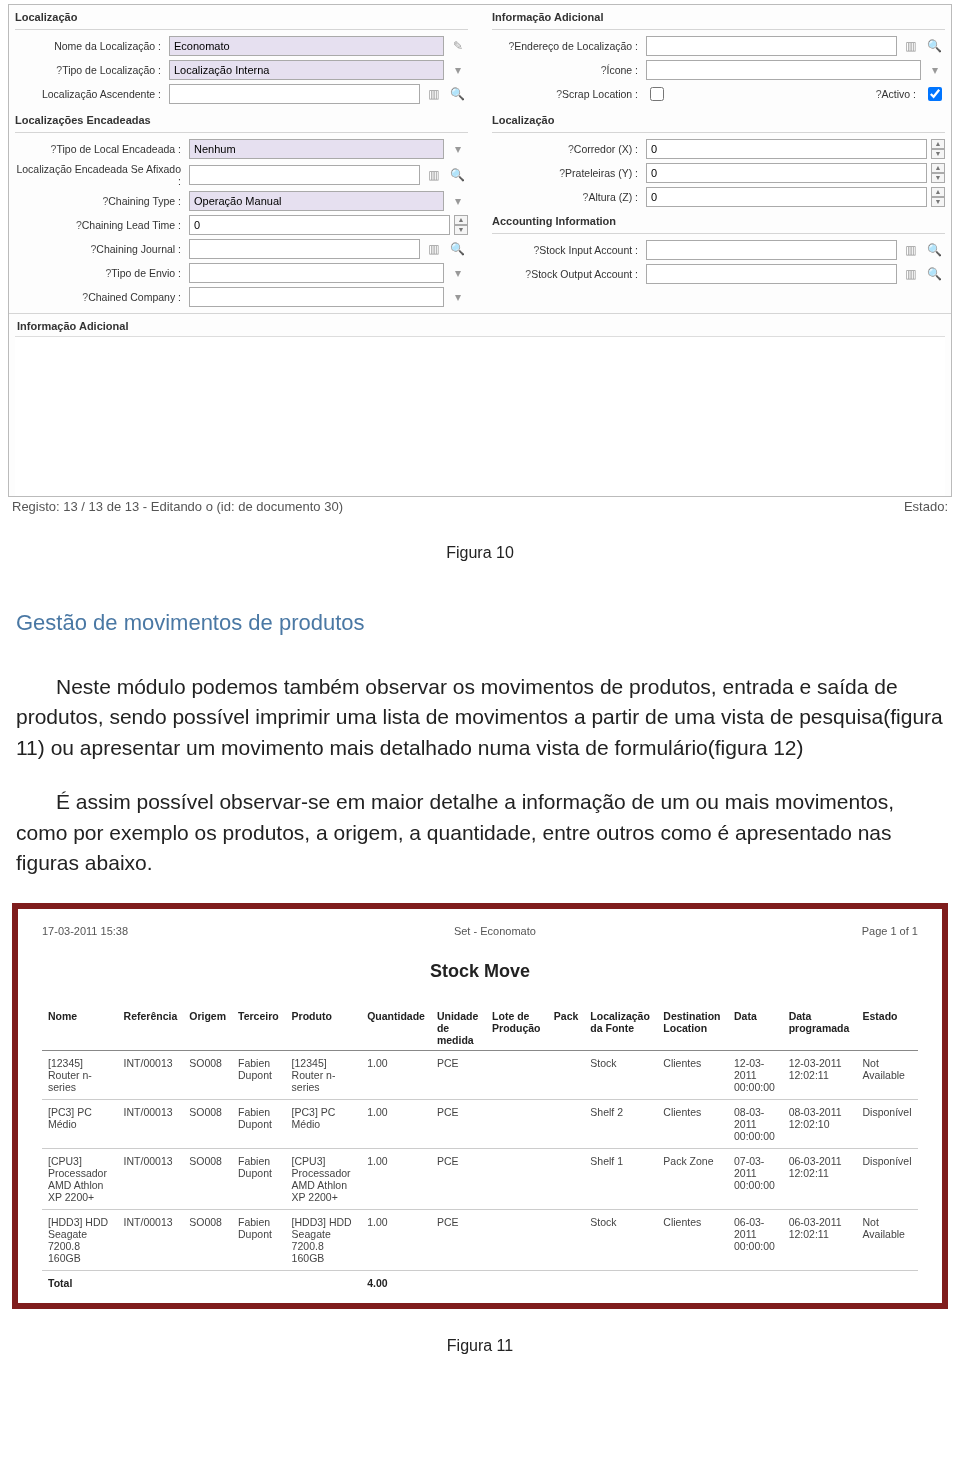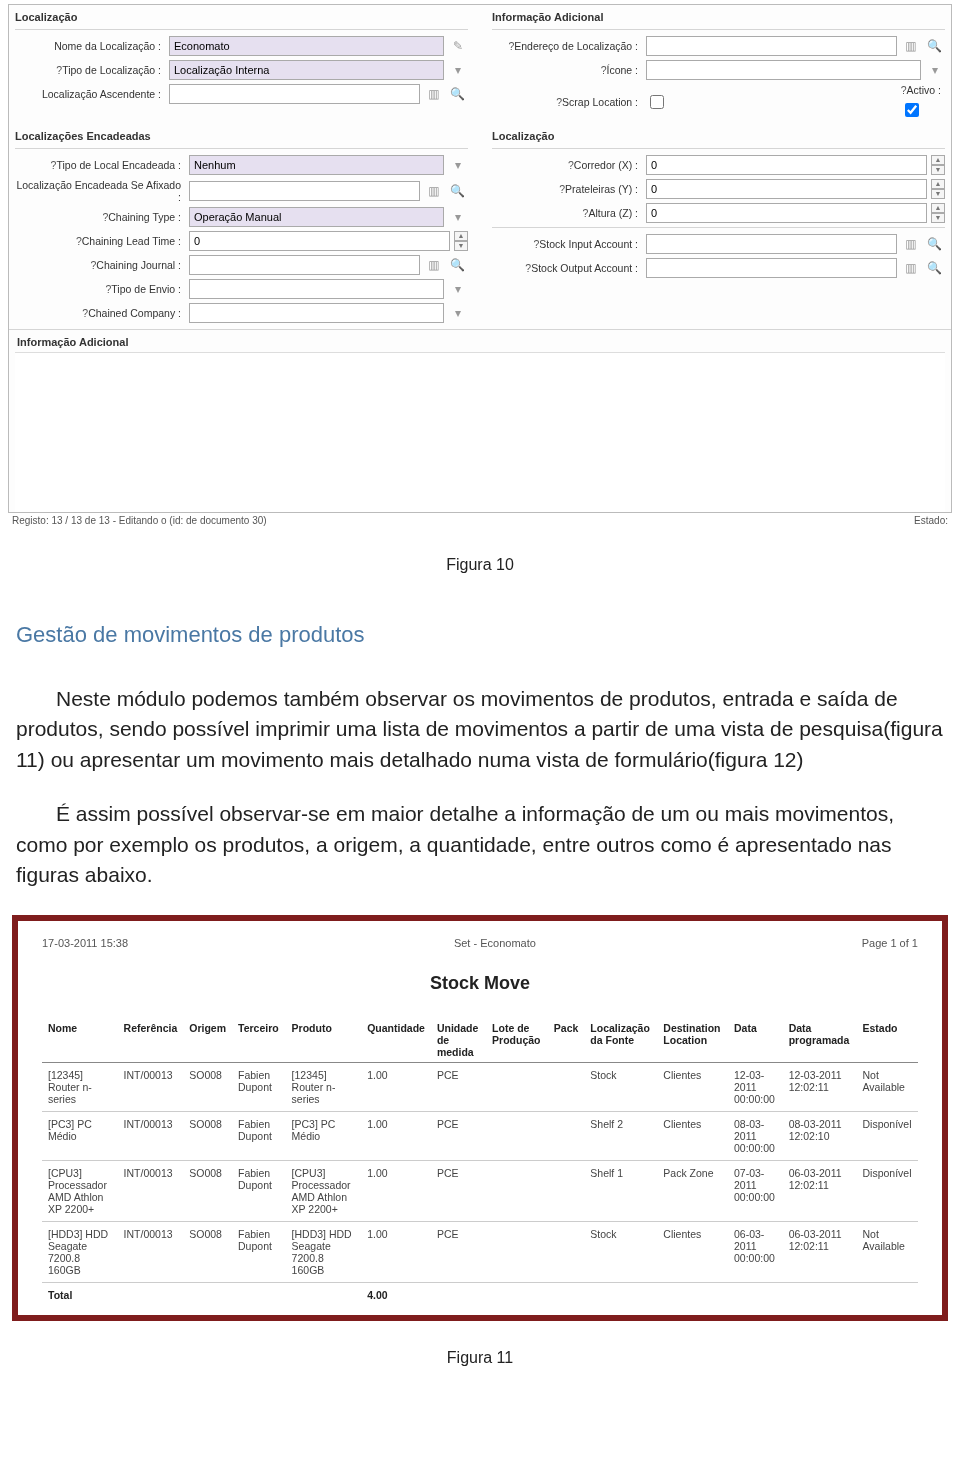--- a/index.html
+++ b/index.html
@@ -95,21 +95,21 @@
   }
   .empty-area {
     height: 160px;
     border-top: 1px solid #ddd;
     margin: 2px 6px 0 6px;
     background: #fff;
   }
   .status-bar {
     margin: 0 8px 8px 8px;
     padding: 2px 4px;
-    font-size: 10px;
+    font-size: 13px;
     color: #555;
     display: flex;
     justify-content: space-between;
   }
   .fig-caption {
     text-align: center;
     font-size: 16px;
     color: #222;
     margin: 28px 0;
     font-family: Verdana, sans-serif;
@@ -166,21 +166,21 @@
   .report-table td {
     padding: 6px 6px;
     border-bottom: 1px solid #ccc;
     vertical-align: top;
   }
   .report-table tr.total td {
     border-bottom: none;
     font-weight: bold;
     color: #222;
   }
-  .right-group { display:flex; gap: 4px; flex-direction: column; }
+  .right-group { display:flex; align-items: center; gap: 4px; }
   .right-group .field-label { flex: 0 0 auto; }
 </style>
 </head>
 <body>
 
 <div class="form-panel">
 
   <div class="cols">
 
     <div class="col">
@@ -298,20 +298,21 @@
       </div>
       <div class="field-row">
         <div class="field-label"><span class="tip">?</span><span>Altura (Z) :</span></div>
         <input class="input" value="0" style="">
         <div class="spin">
             <span>▲</span>
             <span>▼</span>
           </div>
       </div>
 
+      <div class="section-title" style="margin-top:6px">Accounting Information</div>
       <hr class="hr">
       <div class="field-row">
         <div class="field-label"><span class="tip">?</span><span>Stock Input Account :</span></div>
         <input class="input" value="" style="">
         <span class="icon-btn">▥</span>
         <span class="icon-btn">🔍</span>
       </div>
       <div class="field-row">
         <div class="field-label"><span class="tip">?</span><span>Stock Output Account :</span></div>
         <input class="input" value="" style="">

